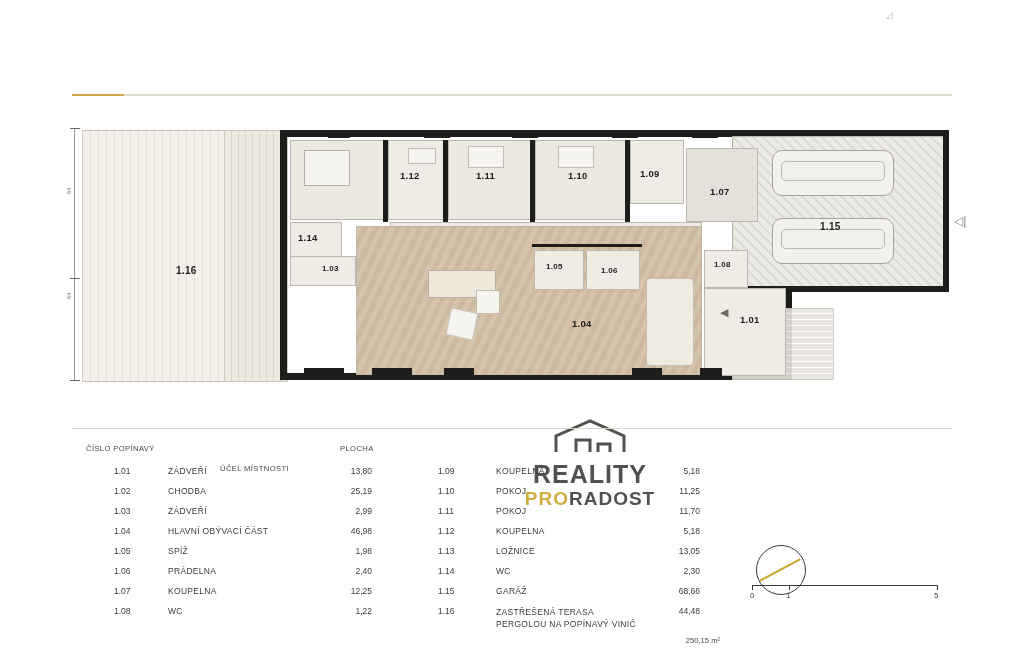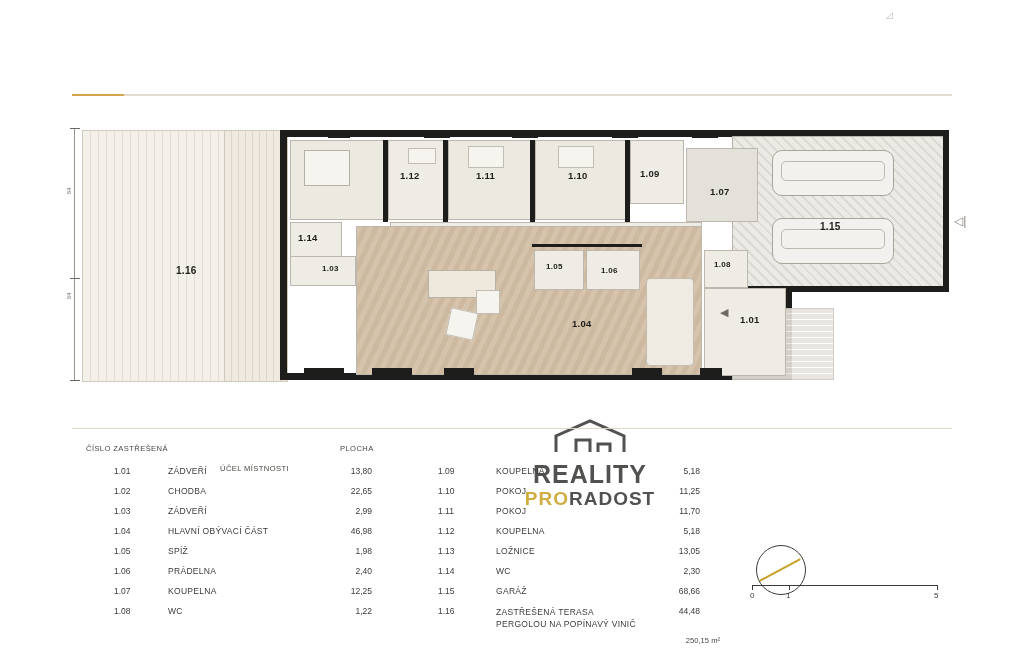--- a/index.html
+++ b/index.html
@@ -200,33 +200,33 @@
       </svg>
       <div class="l1">REALITY</div>
       <div class="l2"><span class="pro">PRO</span><span class="rad">RADOST</span></div>
     </div>
 
   </div>
 
   <div class="rule" style="left:72px;top:428px;width:880px;background:#ded6c9;"></div>
 
   <div class="legend">
-    <div class="lg-head" style="left:14px;top:6px;">ČÍSLO ZASTŘEŠENÁ</div>
+    <div class="lg-head" style="left:14px;top:6px;">ČÍSLO POPÍNAVÝ</div>
     <div class="lg-head" style="left:148px;top:6px;margin-top:20px;">ÚČEL MÍSTNOSTI</div>
     <div class="lg-head" style="left:268px;top:6px;">PLOCHA</div>
 
     <div>
       <div class="lg-num" style="left:42px;top:28px;">1.01</div>
       <div class="lg-name" style="left:96px;top:28px;">ZÁDVEŘÍ</div>
       <div class="lg-area" style="left:250px;top:28px;width:50px;">13,80</div>
     </div>
     <div>
       <div class="lg-num" style="left:42px;top:48px;">1.02</div>
       <div class="lg-name" style="left:96px;top:48px;">CHODBA</div>
-      <div class="lg-area" style="left:250px;top:48px;width:50px;">22,65</div>
+      <div class="lg-area" style="left:250px;top:48px;width:50px;">25,19</div>
     </div>
     <div>
       <div class="lg-num" style="left:42px;top:68px;">1.03</div>
       <div class="lg-name" style="left:96px;top:68px;">ZÁDVEŘÍ</div>
       <div class="lg-area" style="left:250px;top:68px;width:50px;">2,99</div>
     </div>
     <div>
       <div class="lg-num" style="left:42px;top:88px;">1.04</div>
       <div class="lg-name" style="left:96px;top:88px;">HLAVNÍ OBÝVACÍ ČÁST</div>
       <div class="lg-area" style="left:250px;top:88px;width:50px;">46,98</div>

